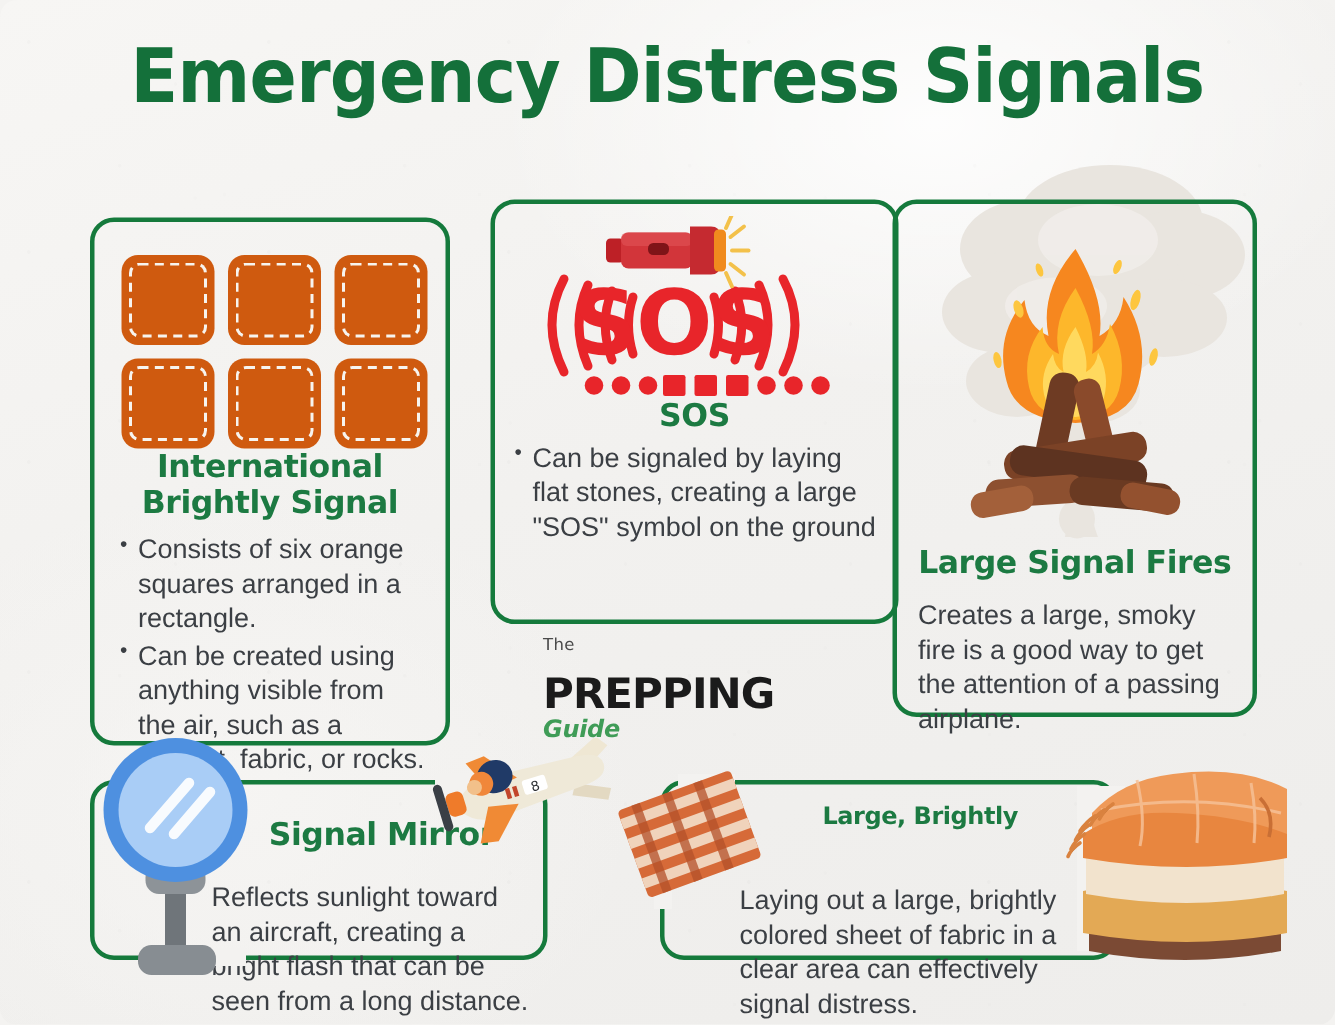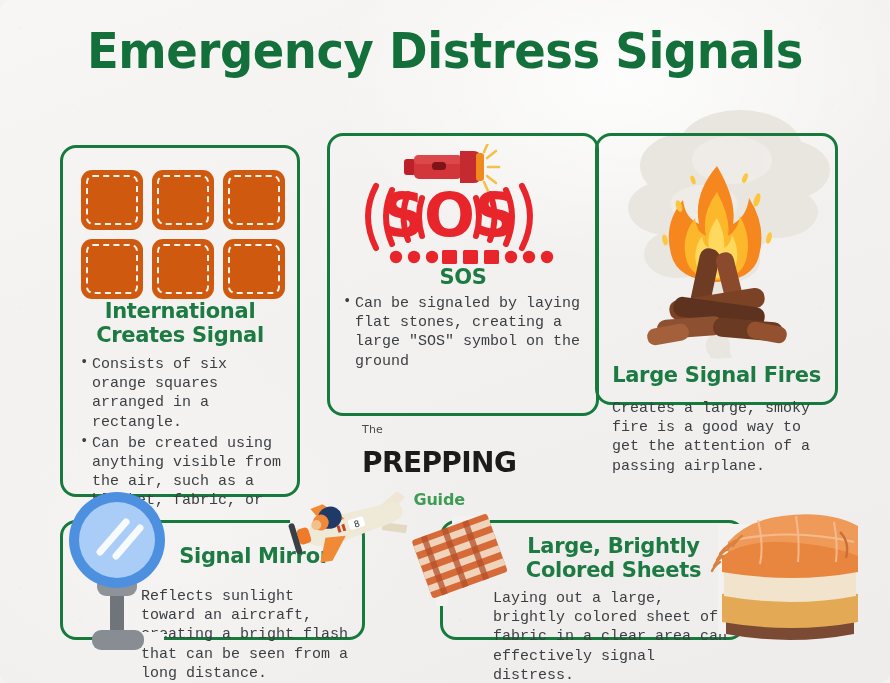--- a/index.html
+++ b/index.html
@@ -66,23 +66,23 @@
     font-family: "DejaVu Sans", sans-serif;
     font-weight: 700;
     color: #1c7a42;
     text-align: center;
     line-height: 1.12;
     letter-spacing: -0.3px;
   }
 
   .body-text {
     color: #3b3f44;
-    font-size: 15px;
+    font-size: 18px;
     line-height: 1.28;
-    font-family: Liberation Mono, monospace;
+    font-family: Liberation Sans, sans-serif;
   }
   .body-text.center { text-align: left; }
 
   ul.bullets { list-style: none; }
   ul.bullets li {
     position: relative;
     padding-left: 13px;
     margin-bottom: 2px;
   }
   ul.bullets li::before {
@@ -119,21 +119,21 @@
   #card-international .card-title { position: absolute; top: 152px; left: 8px; right: 8px; font-size: 21px; }
   #card-international .body-text { position: absolute; top: 207px; left: 16px; right: 12px; }
 
   
   #card-sos { left: 327px; top: 133px; width: 272px; height: 283px; }
   .sos-art { position: absolute; top: 8px; left: 0; width: 100%; height: 128px; }
   #card-sos .card-title { position: absolute; top: 130px; left: 8px; right: 8px; font-size: 21px; }
   #card-sos .body-text { position: absolute; top: 158px; left: 12px; right: 8px; }
 
   
-  #card-fire { left: 595px; top: 133px; width: 243px; height: 272px; }
+  #card-fire { left: 595px; top: 133px; width: 243px; height: 345px; }
   .fire-art { position: absolute; top: 8px; left: 50%; transform: translateX(-50%); }
   #card-fire .card-title { position: absolute; top: 228px; left: 6px; right: 6px; font-size: 21px; }
   #card-fire .body-text { position: absolute; top: 263px; left: 14px; right: 14px; }
 
   
   #smoke { position: absolute; left: 600px; top: 108px; z-index: 2; }
 
   
   #card-mirror { left: 60px; top: 520px; width: 305px; height: 120px; }
   #card-mirror .card-title { position: absolute; top: 22px; left: 90px; right: 6px; font-size: 21px; }
@@ -144,37 +144,37 @@
     position: absolute;
     background: #f3f2f0;
     z-index: 4;
   }
 
   #mirror-art { position: absolute; left: 64px; top: 490px; z-index: 5; }
   #plane-art  { position: absolute; left: 288px; top: 492px; z-index: 5; }
 
   
   #card-sheets { left: 440px; top: 520px; width: 305px; height: 120px; }
-  #card-sheets .card-title { position: absolute; top: 12px; left: 60px; right: 18px; font-size: 21px; }
+  #card-sheets .card-title { position: absolute; top: 12px; left: 60px; right: 18px; font-size: 16px; }
   #card-sheets .body-text { position: absolute; top: 66px; left: 50px; right: 10px; }
 
   #sheet-art  { position: absolute; left: 408px; top: 505px; z-index: 5; }
   #blanket-art{ position: absolute; left: 700px; top: 498px; z-index: 5; }
 
   
   #logo {
     position: absolute;
     left: 362px; top: 424px;
     z-index: 6;
     font-family: "DejaVu Sans", sans-serif;
     line-height: 1;
   }
   #logo .the   { font-size: 11px; font-weight: 400; color: #4a4a4a; letter-spacing: .2px; }
   #logo .prep  { font-size: 28px; font-weight: 700; color: #1b1b1b; letter-spacing: -0.6px; margin-top: 14px; }
-  #logo .guide { font-size: 16px; font-weight: 700; color: #3f9c57; text-align: center; margin-top: 15px; letter-spacing: -0.2px; }
+  #logo .guide { font-size: 16px; font-weight: 700; color: #3f9c57; text-align: left; margin-top: 1px; letter-spacing: -0.2px; font-style: italic; }
 </style>
 </head>
 <body>
 
 <div id="poster">
 
   <div class="title">Emergency Distress Signals</div>
 
   <div id="smoke">
     <svg width="240" height="290" viewBox="0 0 240 290" aria-hidden="true">
@@ -204,21 +204,21 @@
       <div class="sq-grid">
         <div class="orange-sq"></div>
         <div class="orange-sq"></div>
         <div class="orange-sq"></div>
         <div class="orange-sq"></div>
         <div class="orange-sq"></div>
         <div class="orange-sq"></div>
       </div>
       <div class="card-title">
         <div>International</div>
-        <div>Creates Signal</div>
+        <div>Brightly Signal</div>
       </div>
       <div class="body-text">
         <ul class="bullets">
           <li>Consists of six orange squares arranged in a rectangle.</li>
           <li>Can be created using anything visible from the air, such as a blanket, fabric, or rocks.</li>
         </ul>
       </div>
     </div>
   </div>
 
@@ -370,21 +370,20 @@
           <rect x="55" y="30" width="3" height="7"></rect>
         </g>
       </g>
     </svg>
   </div>
 
   <div class="card" id="card-sheets">
     <div class="card-inner">
       <div class="card-title">
         <div>Large, Brightly</div>
-        <div>Colored Sheets</div>
       </div>
       <div class="body-text center">Laying out a large, brightly colored sheet of fabric in a clear area can effectively signal distress.</div>
     </div>
   </div>
 
   <div class="border-mask" style="left:436px; top:540px; width:12px; height:66px;"></div>
   <div class="border-mask" style="left:452px; top:516px; width:38px; height:10px;"></div>
   <div class="border-mask" style="left:718px; top:524px; width:32px; height:110px;"></div>
 
   <div id="sheet-art">

